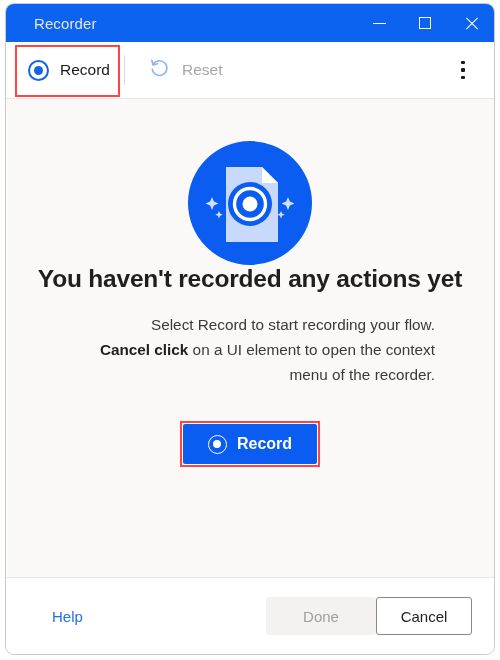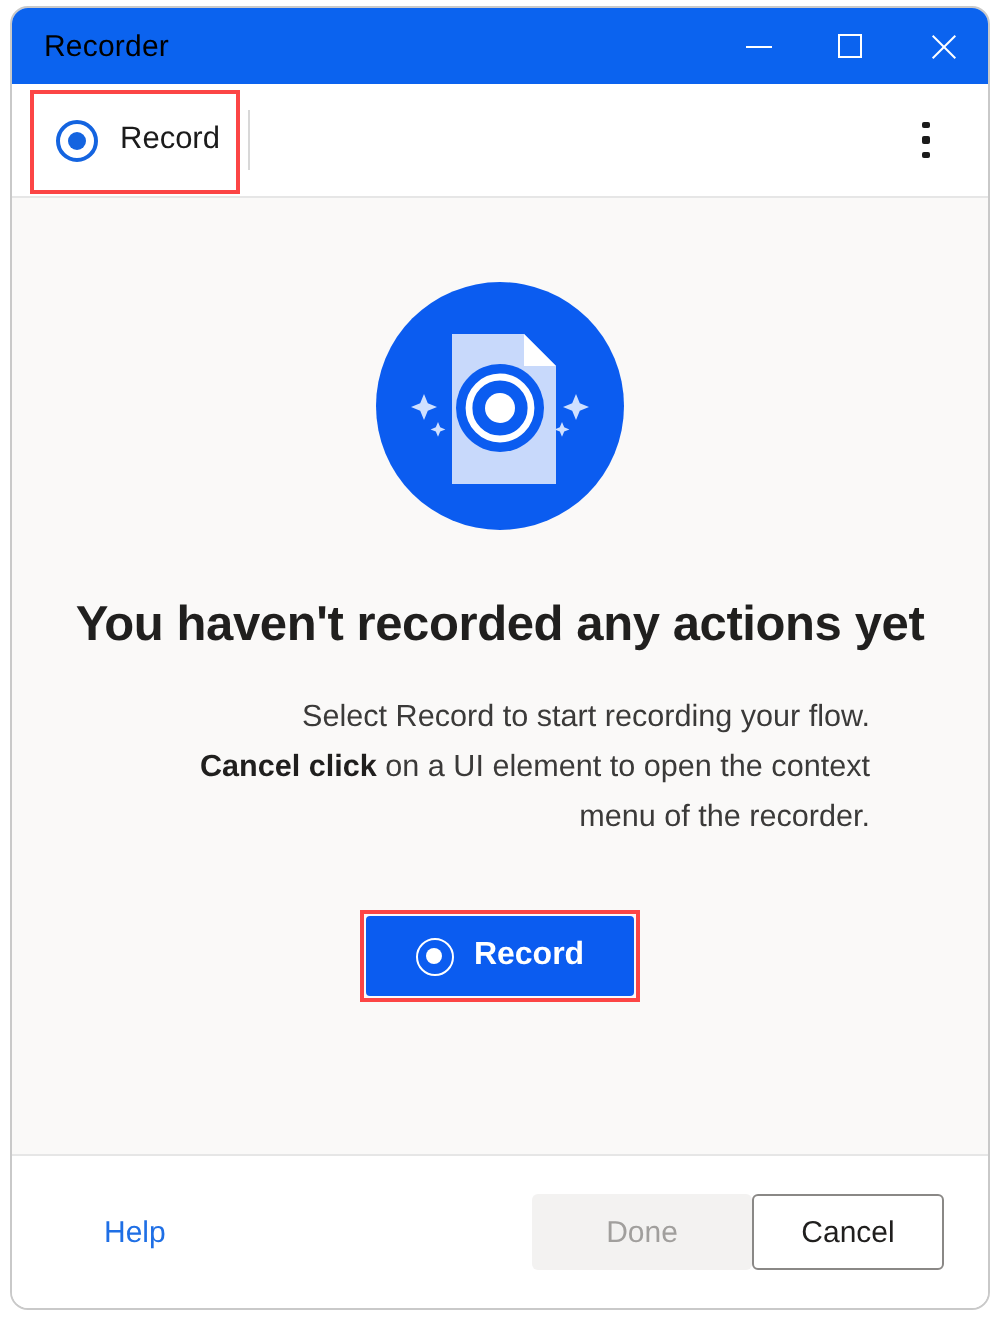--- a/index.html
+++ b/index.html
@@ -33,23 +33,23 @@
   
   .titlebar {
     height: 38px;
     background: #0b63ef;
     display: flex;
     align-items: center;
     flex: 0 0 auto;
     position: relative;
   }
   .title-text {
-    color: #000000;
+    color: #e5e5e5;
     font-size: 15px;
-    padding-left: 16px;
+    padding-left: 28px;
     letter-spacing: 0.1px;
     user-select: none;
   }
   .win-controls {
     margin-left: auto;
     display: flex;
     height: 100%;
     align-items: stretch;
   }
   .win-btn {
@@ -184,21 +184,20 @@
     flex-direction: column;
     align-items: center;
     position: relative;
     padding-top: 42px;
     box-sizing: border-box;
   }
 
   .hero { width: 124px; height: 124px; }
 
   .headline {
-    margin-top: 34px;
     font-size: 24.5px;
     font-weight: bold;
     color: #201f1e;
     letter-spacing: -0.2px;
     text-align: center;
   }
 
   .body-text {
     margin-top: 19px;
     font-size: 15.3px;
@@ -331,20 +330,29 @@
 
     <div class="tool-item" id="tool-record">
       <span class="ico-record-blue">
           <i></i>
         </span>
       <span class="tool-label">Record</span>
     </div>
 
     <div class="toolbar-sep"></div>
 
+    <div class="tool-item disabled" id="tool-reset">
+      <span>
+        <svg width="22" height="22" viewBox="0 0 24 24" fill="none" stroke="#8ab4f8" stroke-width="1.7" stroke-linecap="round" stroke-linejoin="round">
+          <path d="M4.5 8.2 A8 8 0 1 1 3.6 13.4"></path>
+          <polyline points="3.0,3.6 4.4,8.6 9.4,7.3"></polyline>
+        </svg>
+      </span>
+      <span class="tool-label">Reset</span>
+    </div>
 
     <div class="kebab">
       <span></span>
         <span></span>
         <span></span>
     </div>
 
     <div class="annot" id="annot-toolbar-record"></div>
   </div>
 

